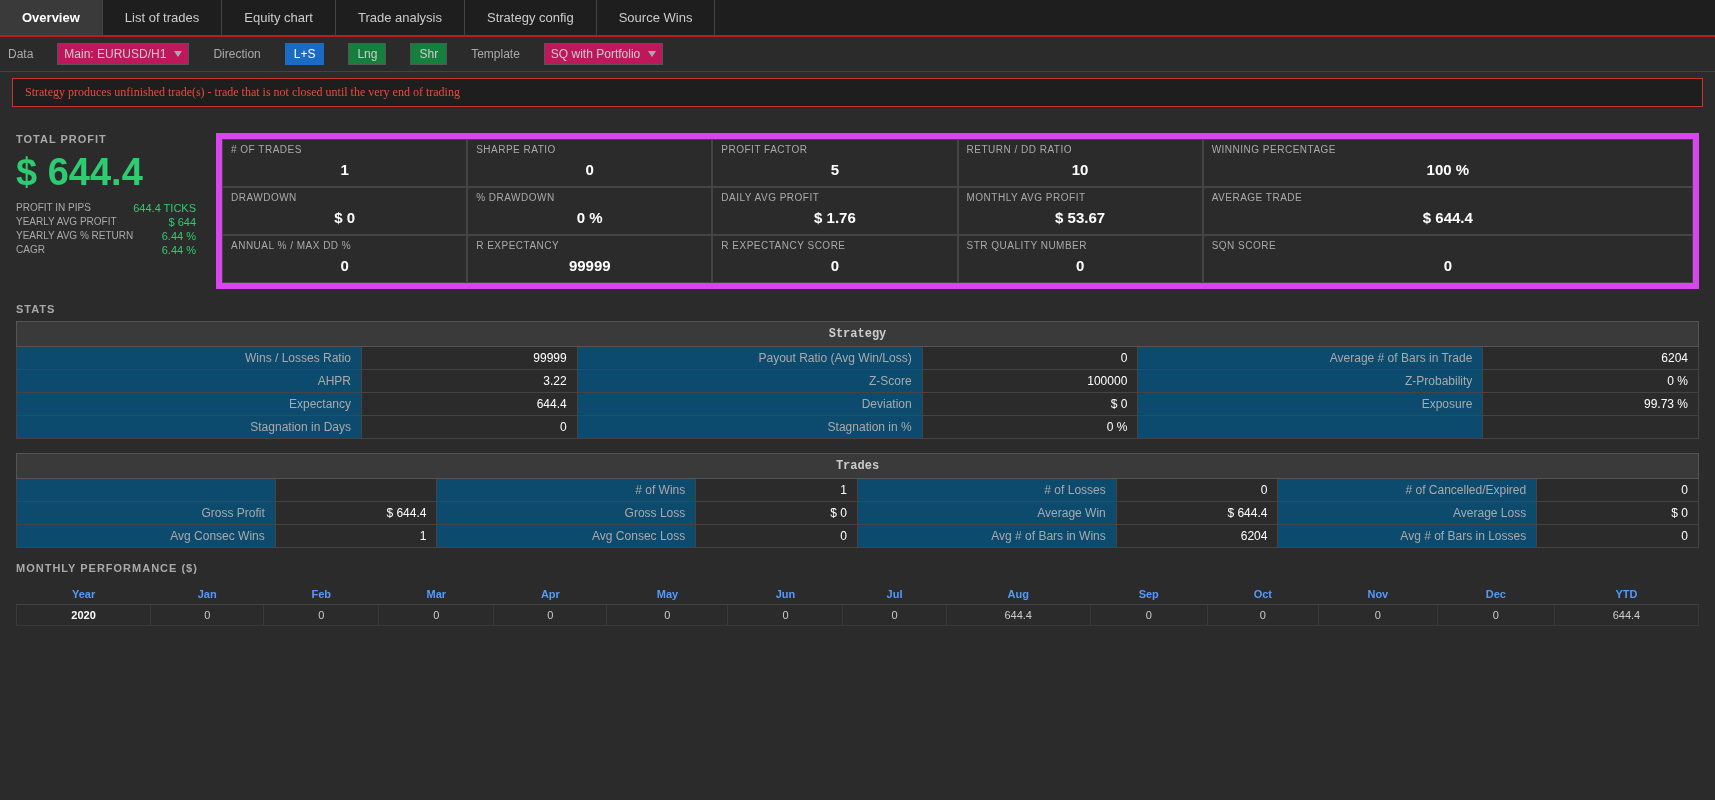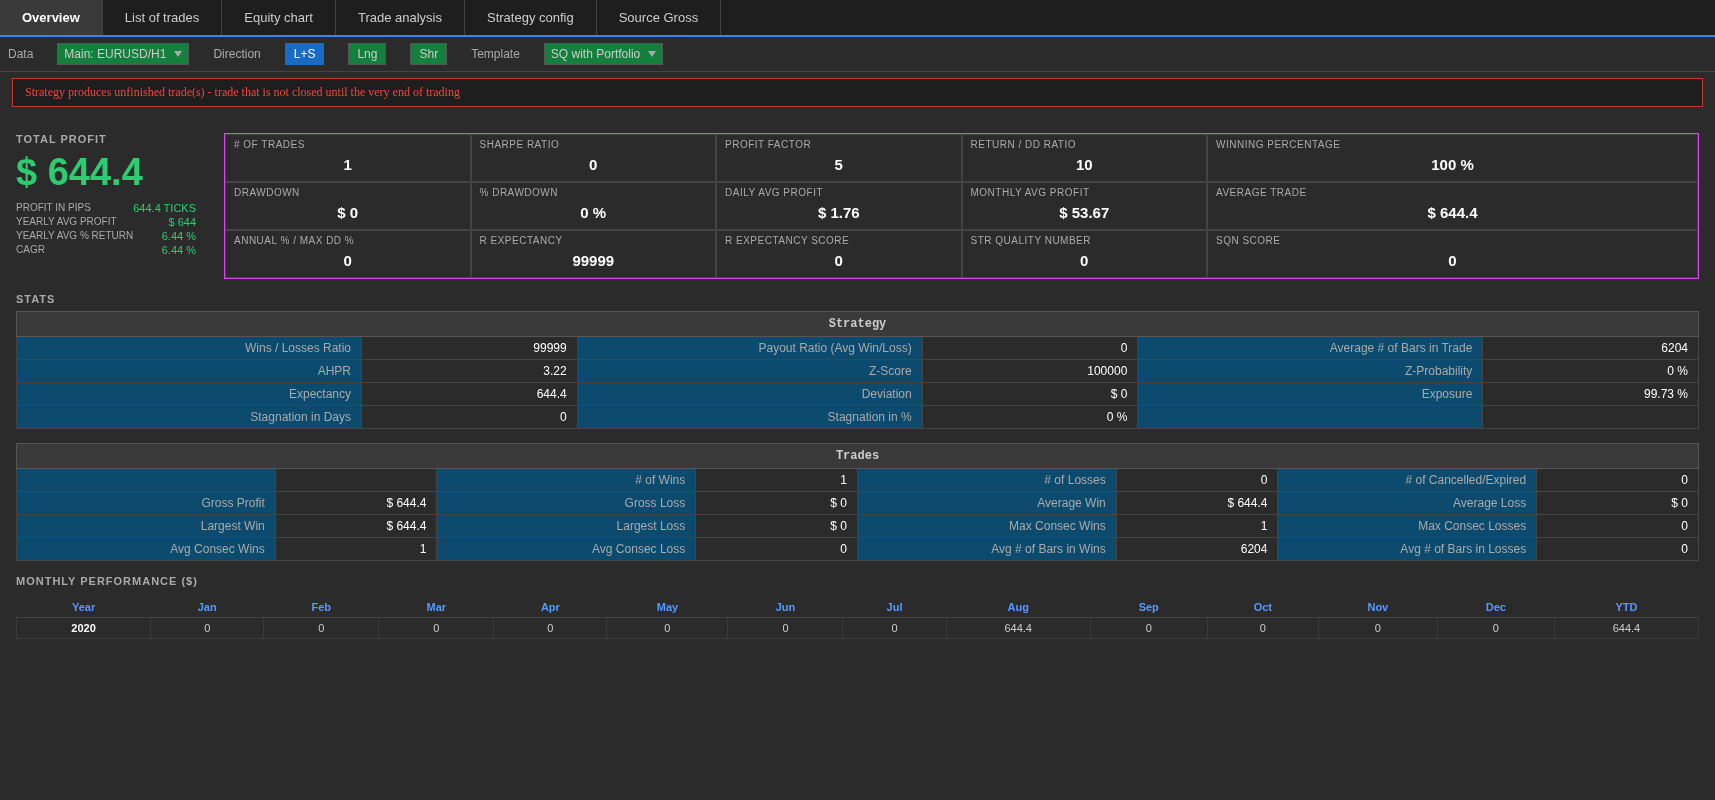--- a/index.html
+++ b/index.html
@@ -10,21 +10,21 @@
       font-size: 12px;
       width: 1715px;
       min-height: 800px;
       overflow-x: hidden;
     }
 
     
     .tabs {
       display: flex;
       background: #1e1e1e;
-      border-bottom: 2px solid #3b82f6;
+      border-bottom: 2px solid #b91c1c;
     }
     .tab {
       padding: 10px 22px;
       cursor: pointer;
       color: #ccc;
       border-right: 1px solid #444;
       font-size: 13px;
       white-space: nowrap;
     }
     .tab.active {
@@ -40,21 +40,21 @@
       background: #2b2b2b;
       padding: 6px 8px;
       gap: 24px;
       border-bottom: 1px solid #444;
     }
     .toolbar-label {
       color: #aaa;
       font-size: 12px;
     }
     .toolbar-select {
-      background: #15803d;
+      background: #be185d;
       color: #ccc;
       border: 1px solid #555;
       padding: 3px 6px;
       font-size: 12px;
       cursor: pointer;
       display: flex;
       align-items: center;
       gap: 4px;
     }
     .direction-btn {
@@ -127,22 +127,21 @@
       font-size: 11px;
     }
 
     
     .metrics-grid {
       flex: 1;
       display: grid;
       grid-template-columns: repeat(6, 1fr);
       grid-template-rows: repeat(3, auto);
       gap: 0;
-      border: 1px solid #d946ef;
-      margin-left: 8px;
+      border: 6px solid #d946ef;
     }
     .metric-cell {
       border: 1px solid #444;
       padding: 4px 8px;
       min-width: 110px;
     }
     .metric-cell-label {
       color: #aaa;
       font-size: 10px;
       text-transform: uppercase;
@@ -248,21 +247,21 @@
   <div class="tab">
     <span>Equity chart</span>
   </div>
   <div class="tab">
     <span>Trade analysis</span>
   </div>
   <div class="tab">
     <span>Strategy config</span>
   </div>
   <div class="tab">
-    <span>Source Gross</span>
+    <span>Source Wins</span>
   </div>
 </div>
 
 <div class="toolbar">
   <span class="toolbar-label">Data</span>
   <div class="toolbar-select">
     <span>Main: EURUSD/H1</span>
     <span class="chevron"></span>
   </div>
   <span class="toolbar-label">Direction</span>
@@ -435,30 +434,20 @@
       </tr>
       <tr>
         <td class="label-cell">Gross Profit</td>
         <td class="value-cell">$ 644.4</td>
         <td class="label-cell">Gross Loss</td>
         <td class="value-cell">$ 0</td>
         <td class="label-cell">Average Win</td>
         <td class="value-cell">$ 644.4</td>
         <td class="label-cell">Average Loss</td>
         <td class="value-cell">$ 0</td>
-      </tr>
-      <tr>
-        <td class="label-cell">Largest Win</td>
-        <td class="value-cell">$ 644.4</td>
-        <td class="label-cell">Largest Loss</td>
-        <td class="value-cell">$ 0</td>
-        <td class="label-cell">Max Consec Wins</td>
-        <td class="value-cell">1</td>
-        <td class="label-cell">Max Consec Losses</td>
-        <td class="value-cell">0</td>
       </tr>
       <tr>
         <td class="label-cell">Avg Consec Wins</td>
         <td class="value-cell">1</td>
         <td class="label-cell">Avg Consec Loss</td>
         <td class="value-cell">0</td>
         <td class="label-cell">Avg # of Bars in Wins</td>
         <td class="value-cell">6204</td>
         <td class="label-cell">Avg # of Bars in Losses</td>
         <td class="value-cell">0</td>

